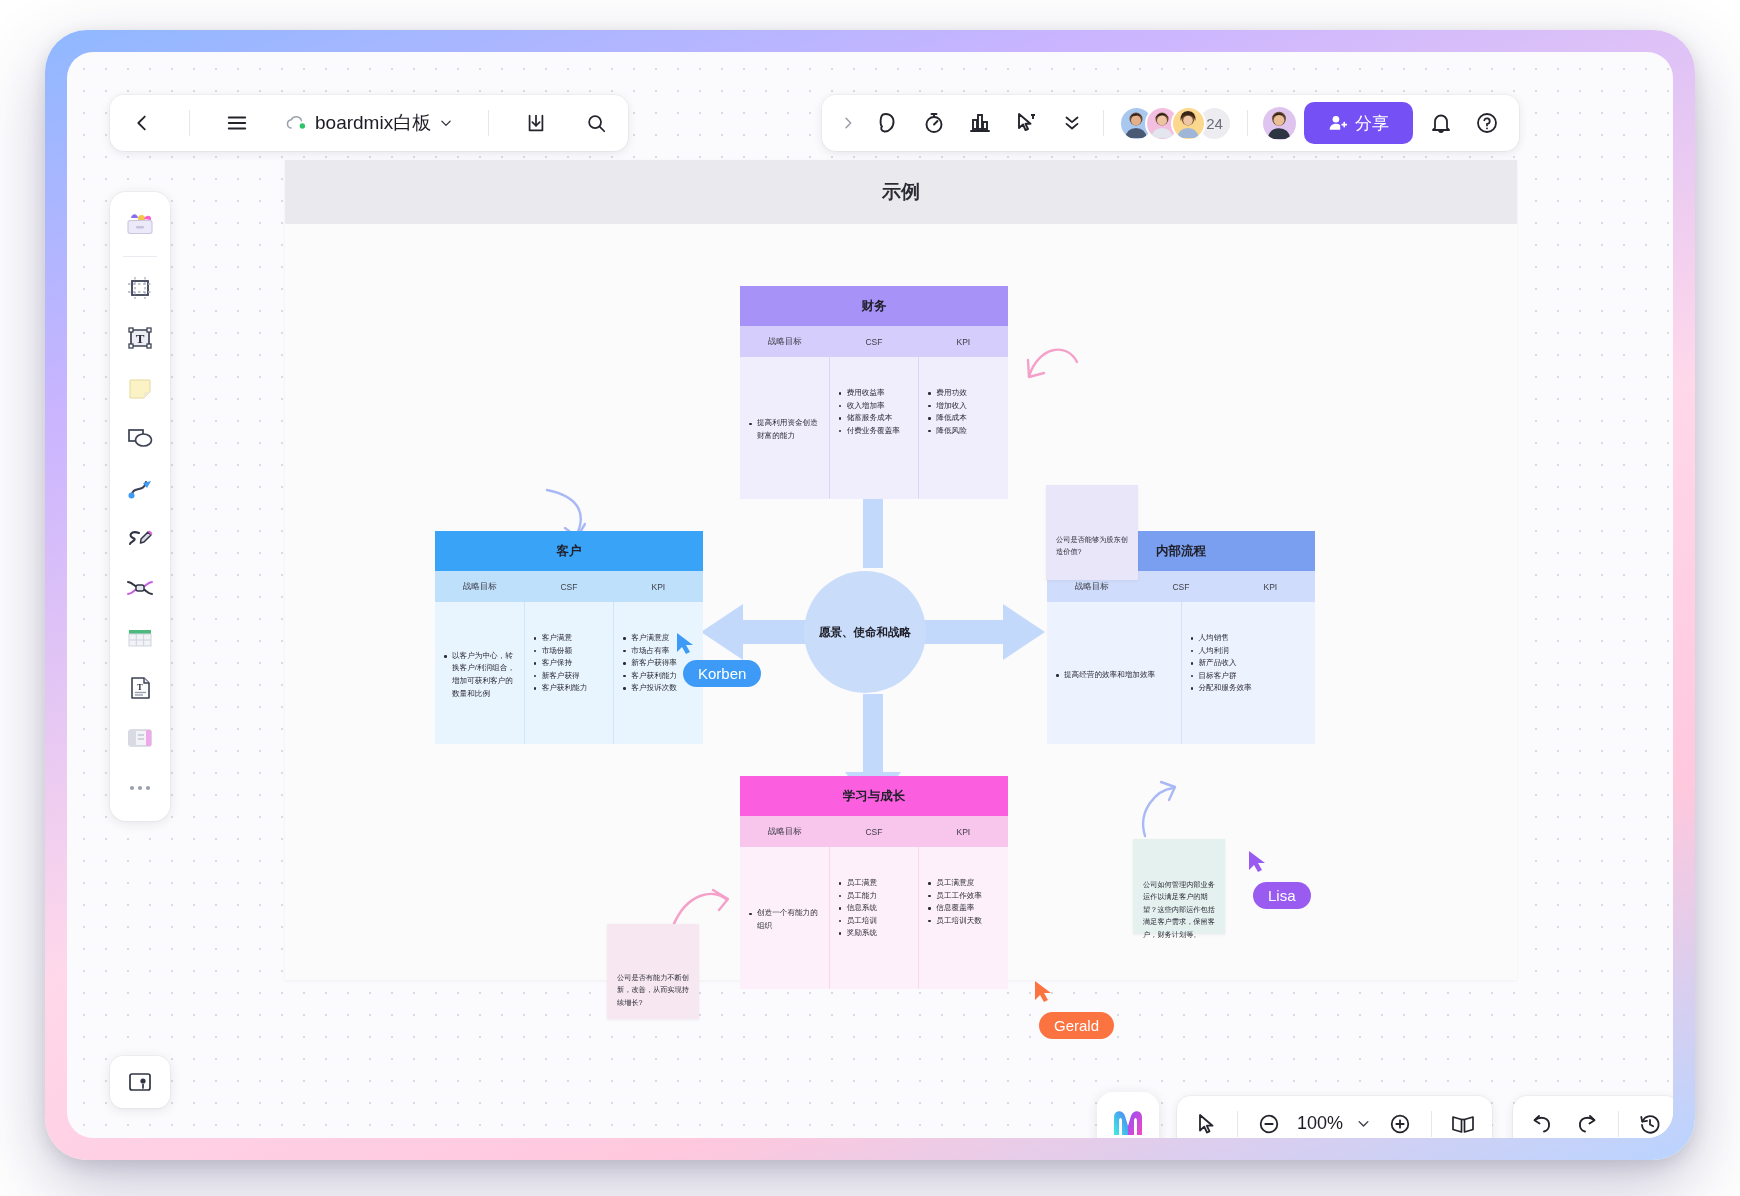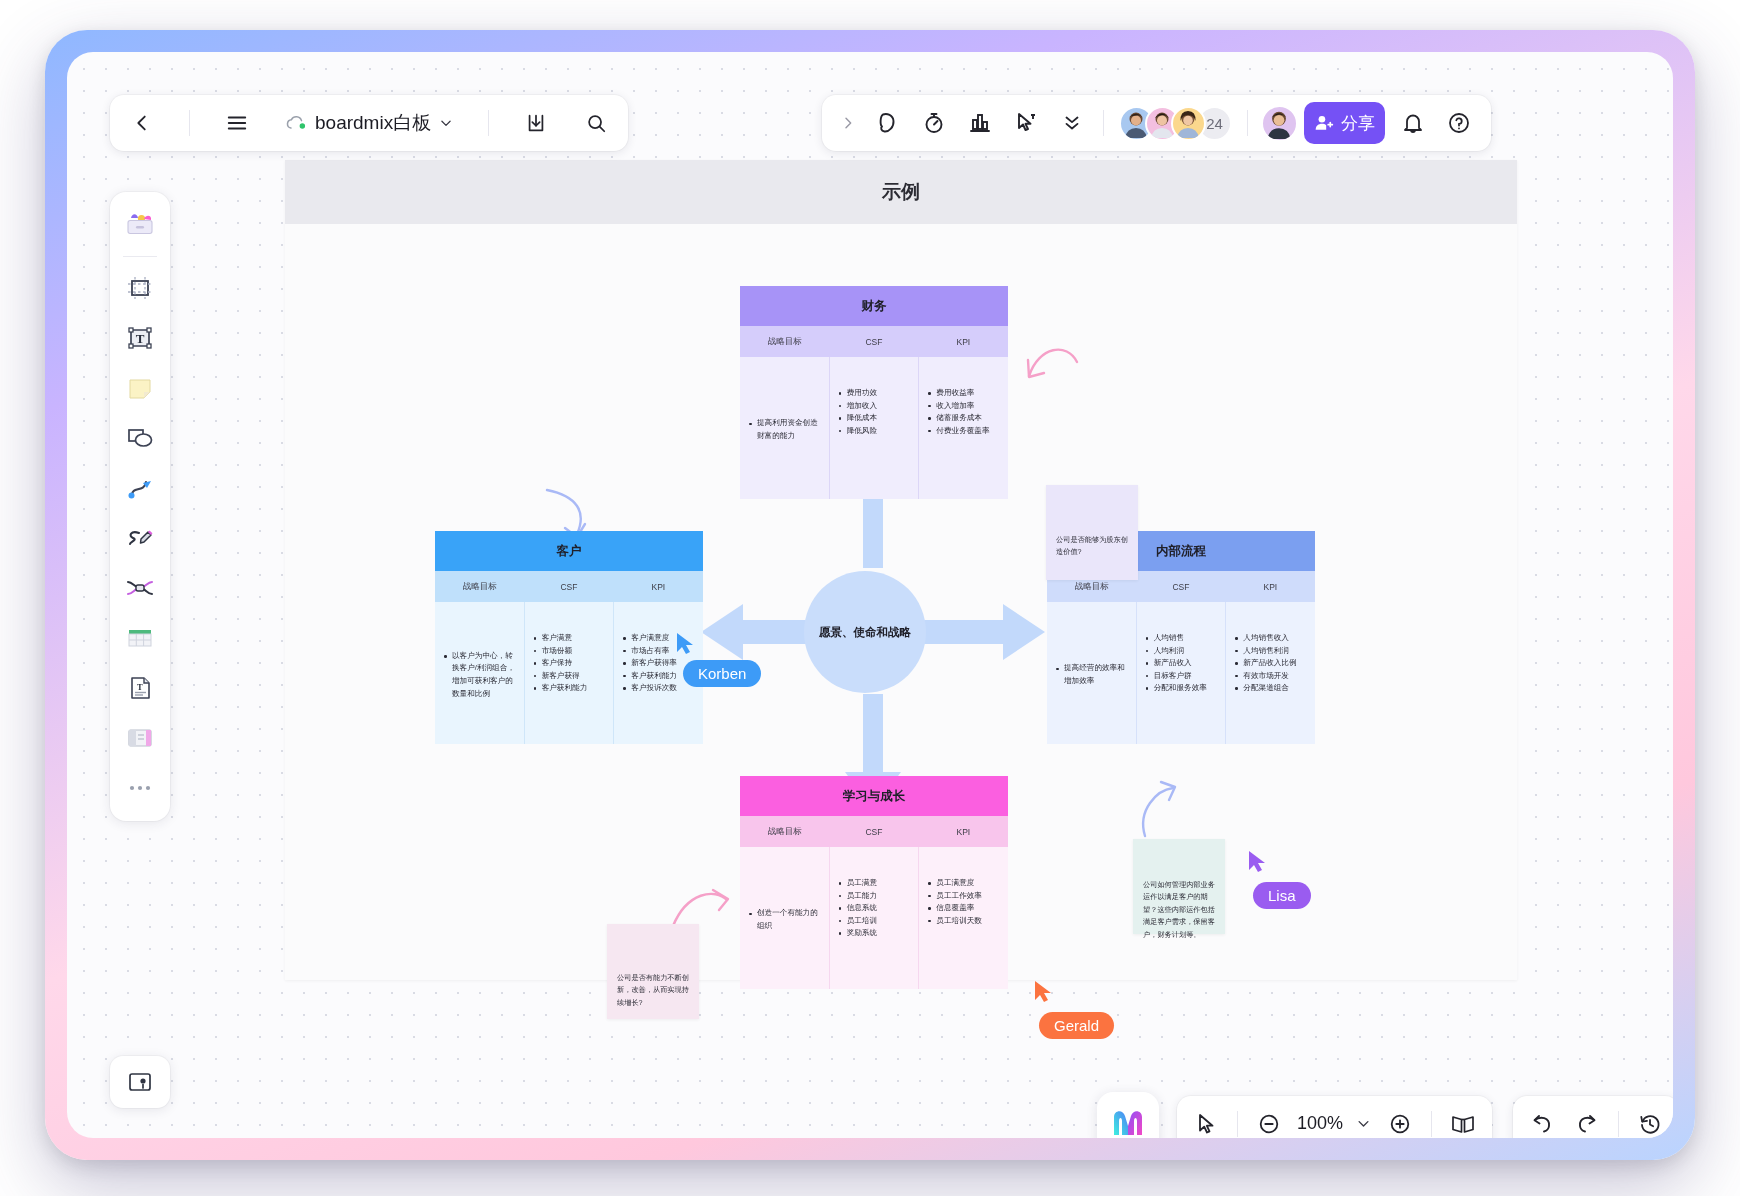--- a/index.html
+++ b/index.html
@@ -52,21 +52,21 @@
     width:35px; height:35px; border-radius:50%; border:2.5px solid #fff;
     margin-left:-9px; overflow:hidden; position:relative; cursor:pointer;
   }
   .av:first-child{ margin-left:0; }
   .av-more{
     width:35px;height:35px;border-radius:50%;background:#ececf1;border:2.5px solid #fff;
     margin-left:-9px;display:flex;align-items:center;justify-content:center;
     font-size:15px;color:#6d6d79;cursor:pointer;
   }
   #share-btn{
-    display:flex;align-items:center;gap:7px;height:42px;padding:0 10px;border-radius:10px;
+    display:flex;align-items:center;gap:7px;height:42px;padding:0 24px;border-radius:10px;
     background:#7551f5;color:#fff;font-size:17px;cursor:pointer;margin:0 4px;font-weight:500;
   }
   
   #tool-rail{
     position:absolute; left:43px; top:140px; width:60px; padding:10px 0;
     background:#fff; border-radius:16px;
     box-shadow:0 2px 12px rgba(40,40,70,.10), 0 0 0 1px rgba(0,0,0,.03);
     display:flex; flex-direction:column; align-items:center; gap:4px;
   }
   .tool{
@@ -232,32 +232,32 @@
           <div class="c">KPI</div>
         </div>
         <div class="body">
           <div class="c goal">
                 <ul>
                   <li>提高利用资金创造财富的能力</li>
                 </ul>
               </div>
           <div class="c">
                 <ul>
+                  <li>费用收益率</li>
+                  <li>收入增加率</li>
+                  <li>储蓄服务成本</li>
+                  <li>付费业务覆盖率</li>
+                </ul>
+              </div>
+          <div class="c">
+                <ul>
                   <li>费用功效</li>
                   <li>增加收入</li>
                   <li>降低成本</li>
                   <li>降低风险</li>
-                </ul>
-              </div>
-          <div class="c">
-                <ul>
-                  <li>费用收益率</li>
-                  <li>收入增加率</li>
-                  <li>储蓄服务成本</li>
-                  <li>付费业务覆盖率</li>
                 </ul>
               </div>
         </div>
       </div>
 
       <div class="bsc" id="bsc-customer">
         <div class="hdr" style="background: rgb(57, 163, 248);">客户</div>
         <div class="cols">
           <div class="c">战略目标</div>
           <div class="c">CSF</div>
@@ -303,29 +303,20 @@
                   <li>提高经营的效率和增加效率</li>
                 </ul>
               </div>
           <div class="c">
                 <ul>
                   <li>人均销售</li>
                   <li>人均利润</li>
                   <li>新产品收入</li>
                   <li>目标客户群</li>
                   <li>分配和服务效率</li>
-                </ul>
-              </div>
-          <div class="c">
-                <ul>
-                  <li>人均销售收入</li>
-                  <li>人均销售利润</li>
-                  <li>新产品收入比例</li>
-                  <li>有效市场开发</li>
-                  <li>分配渠道组合</li>
                 </ul>
               </div>
         </div>
       </div>
 
       <div class="bsc" id="bsc-learning">
         <div class="hdr" style="background: rgb(251, 95, 224);">学习与成长</div>
         <div class="cols">
           <div class="c">战略目标</div>
           <div class="c">CSF</div>

